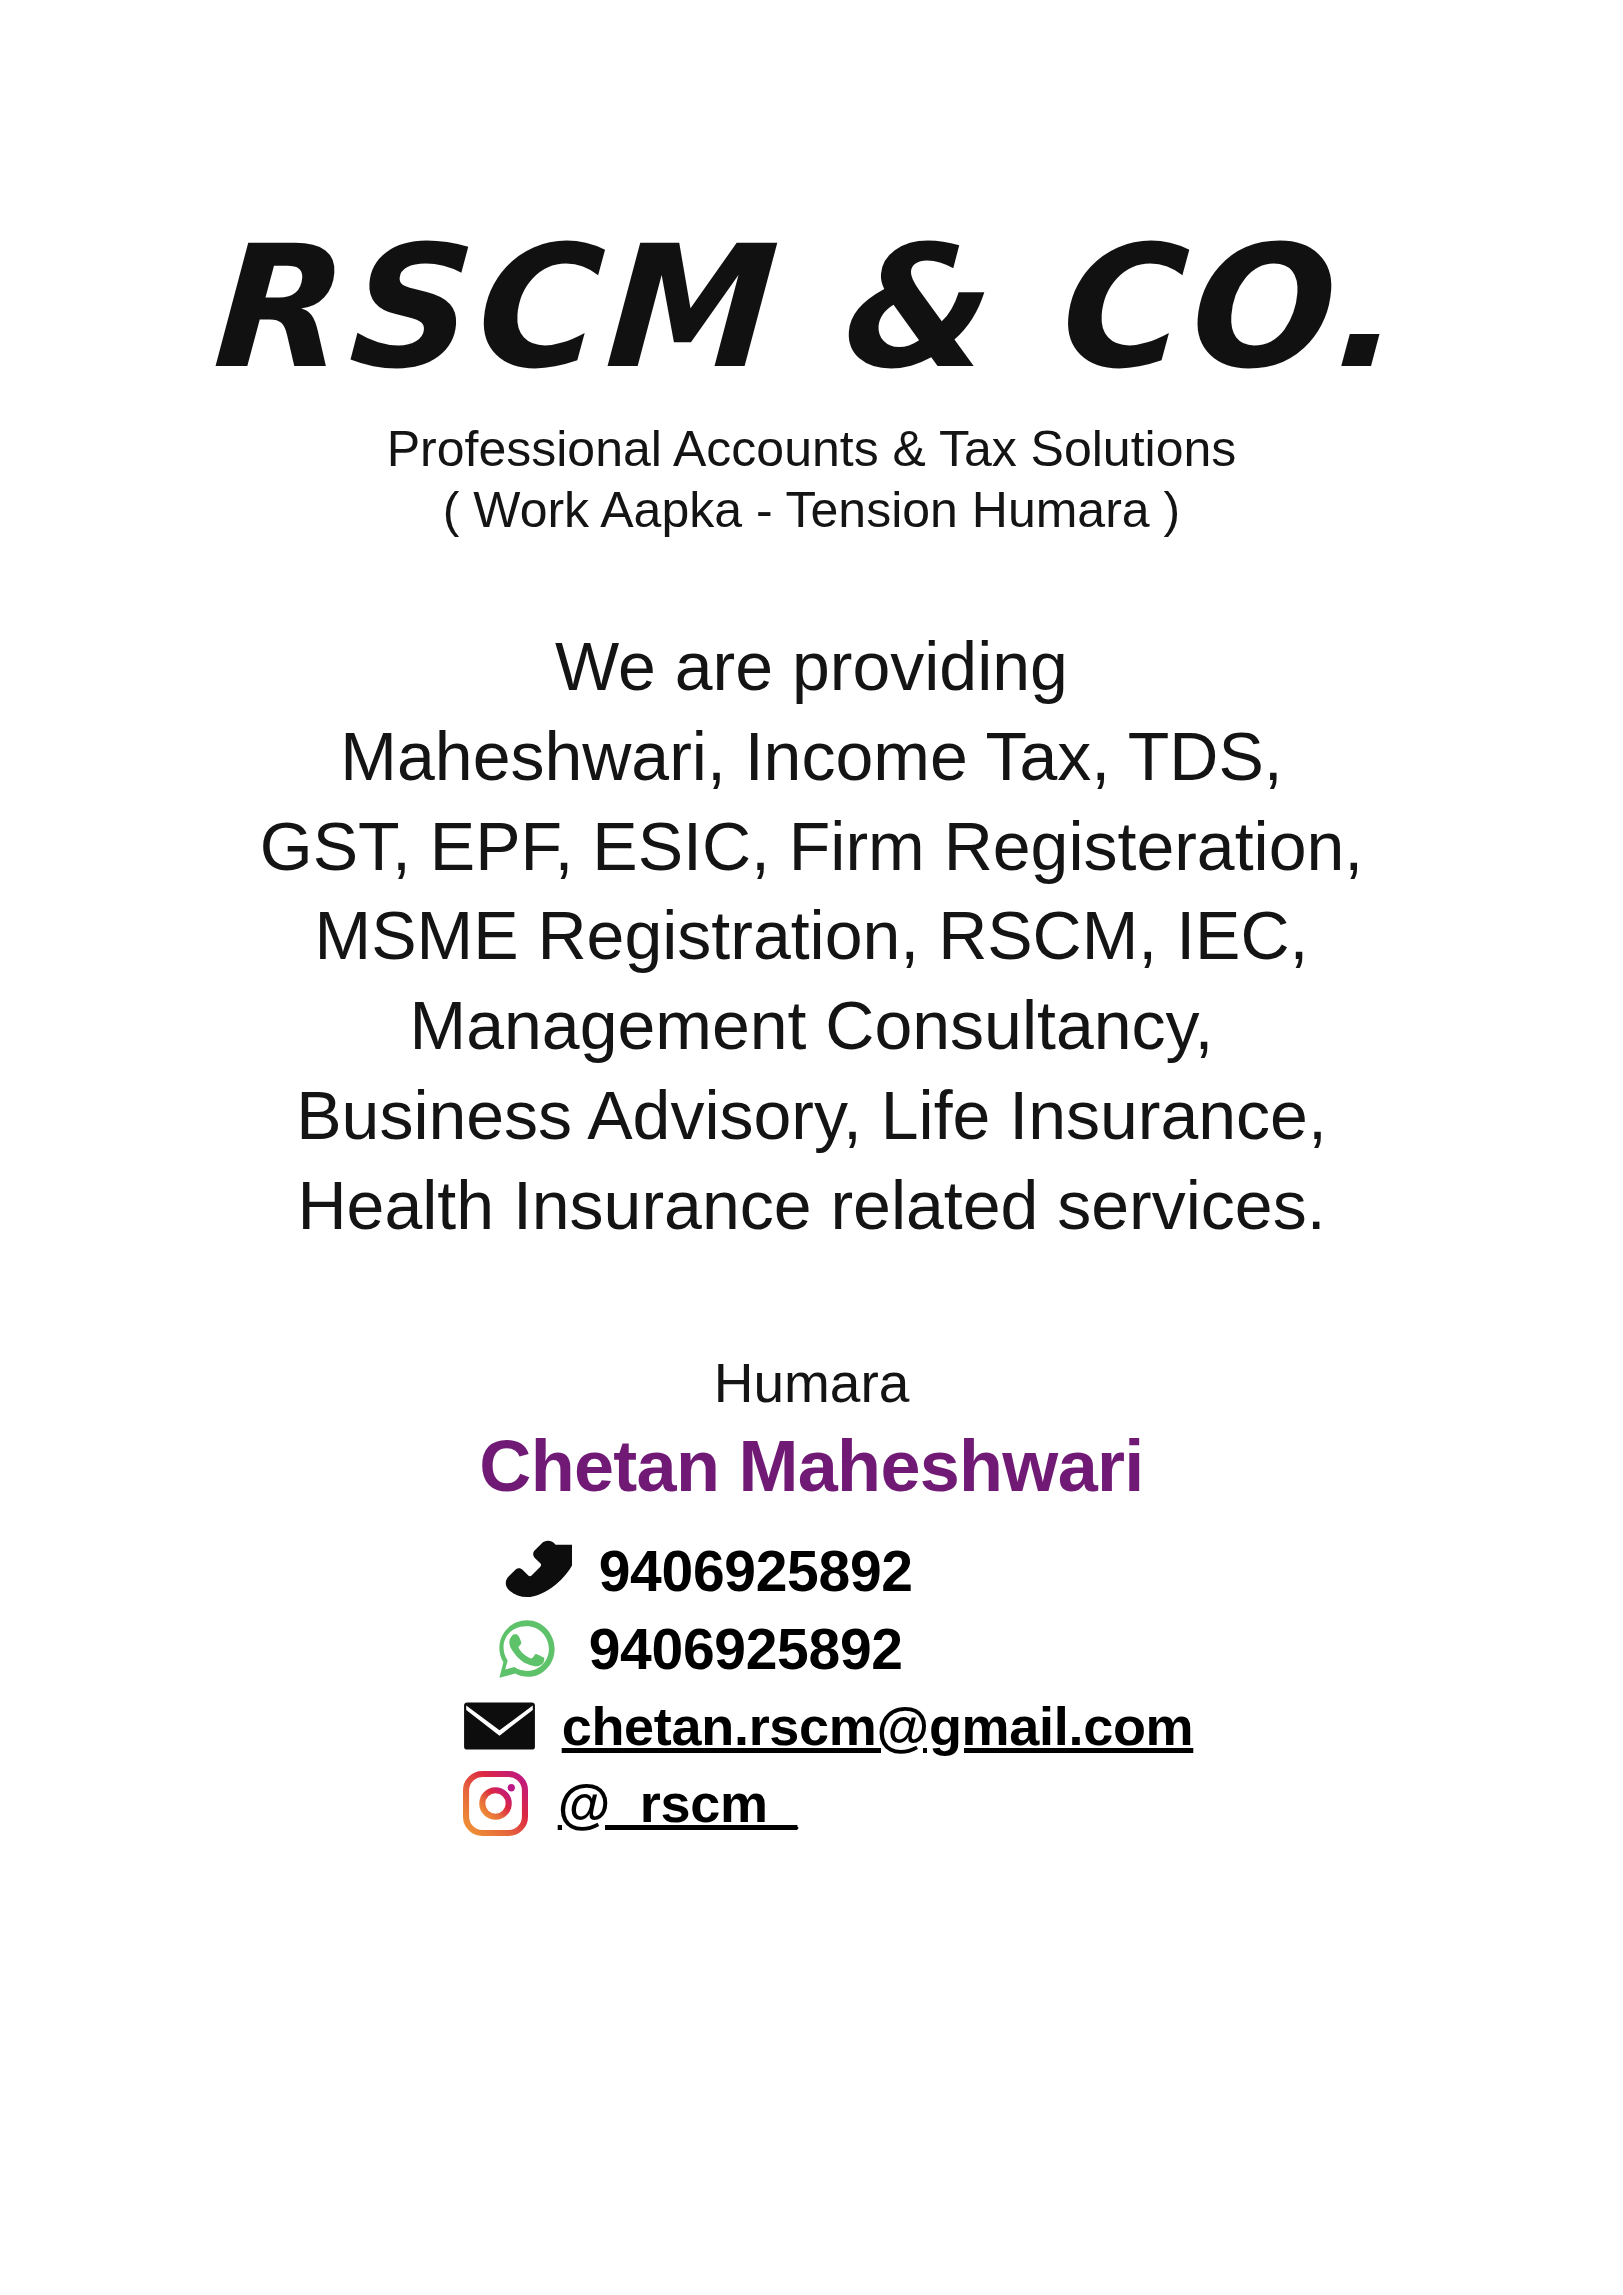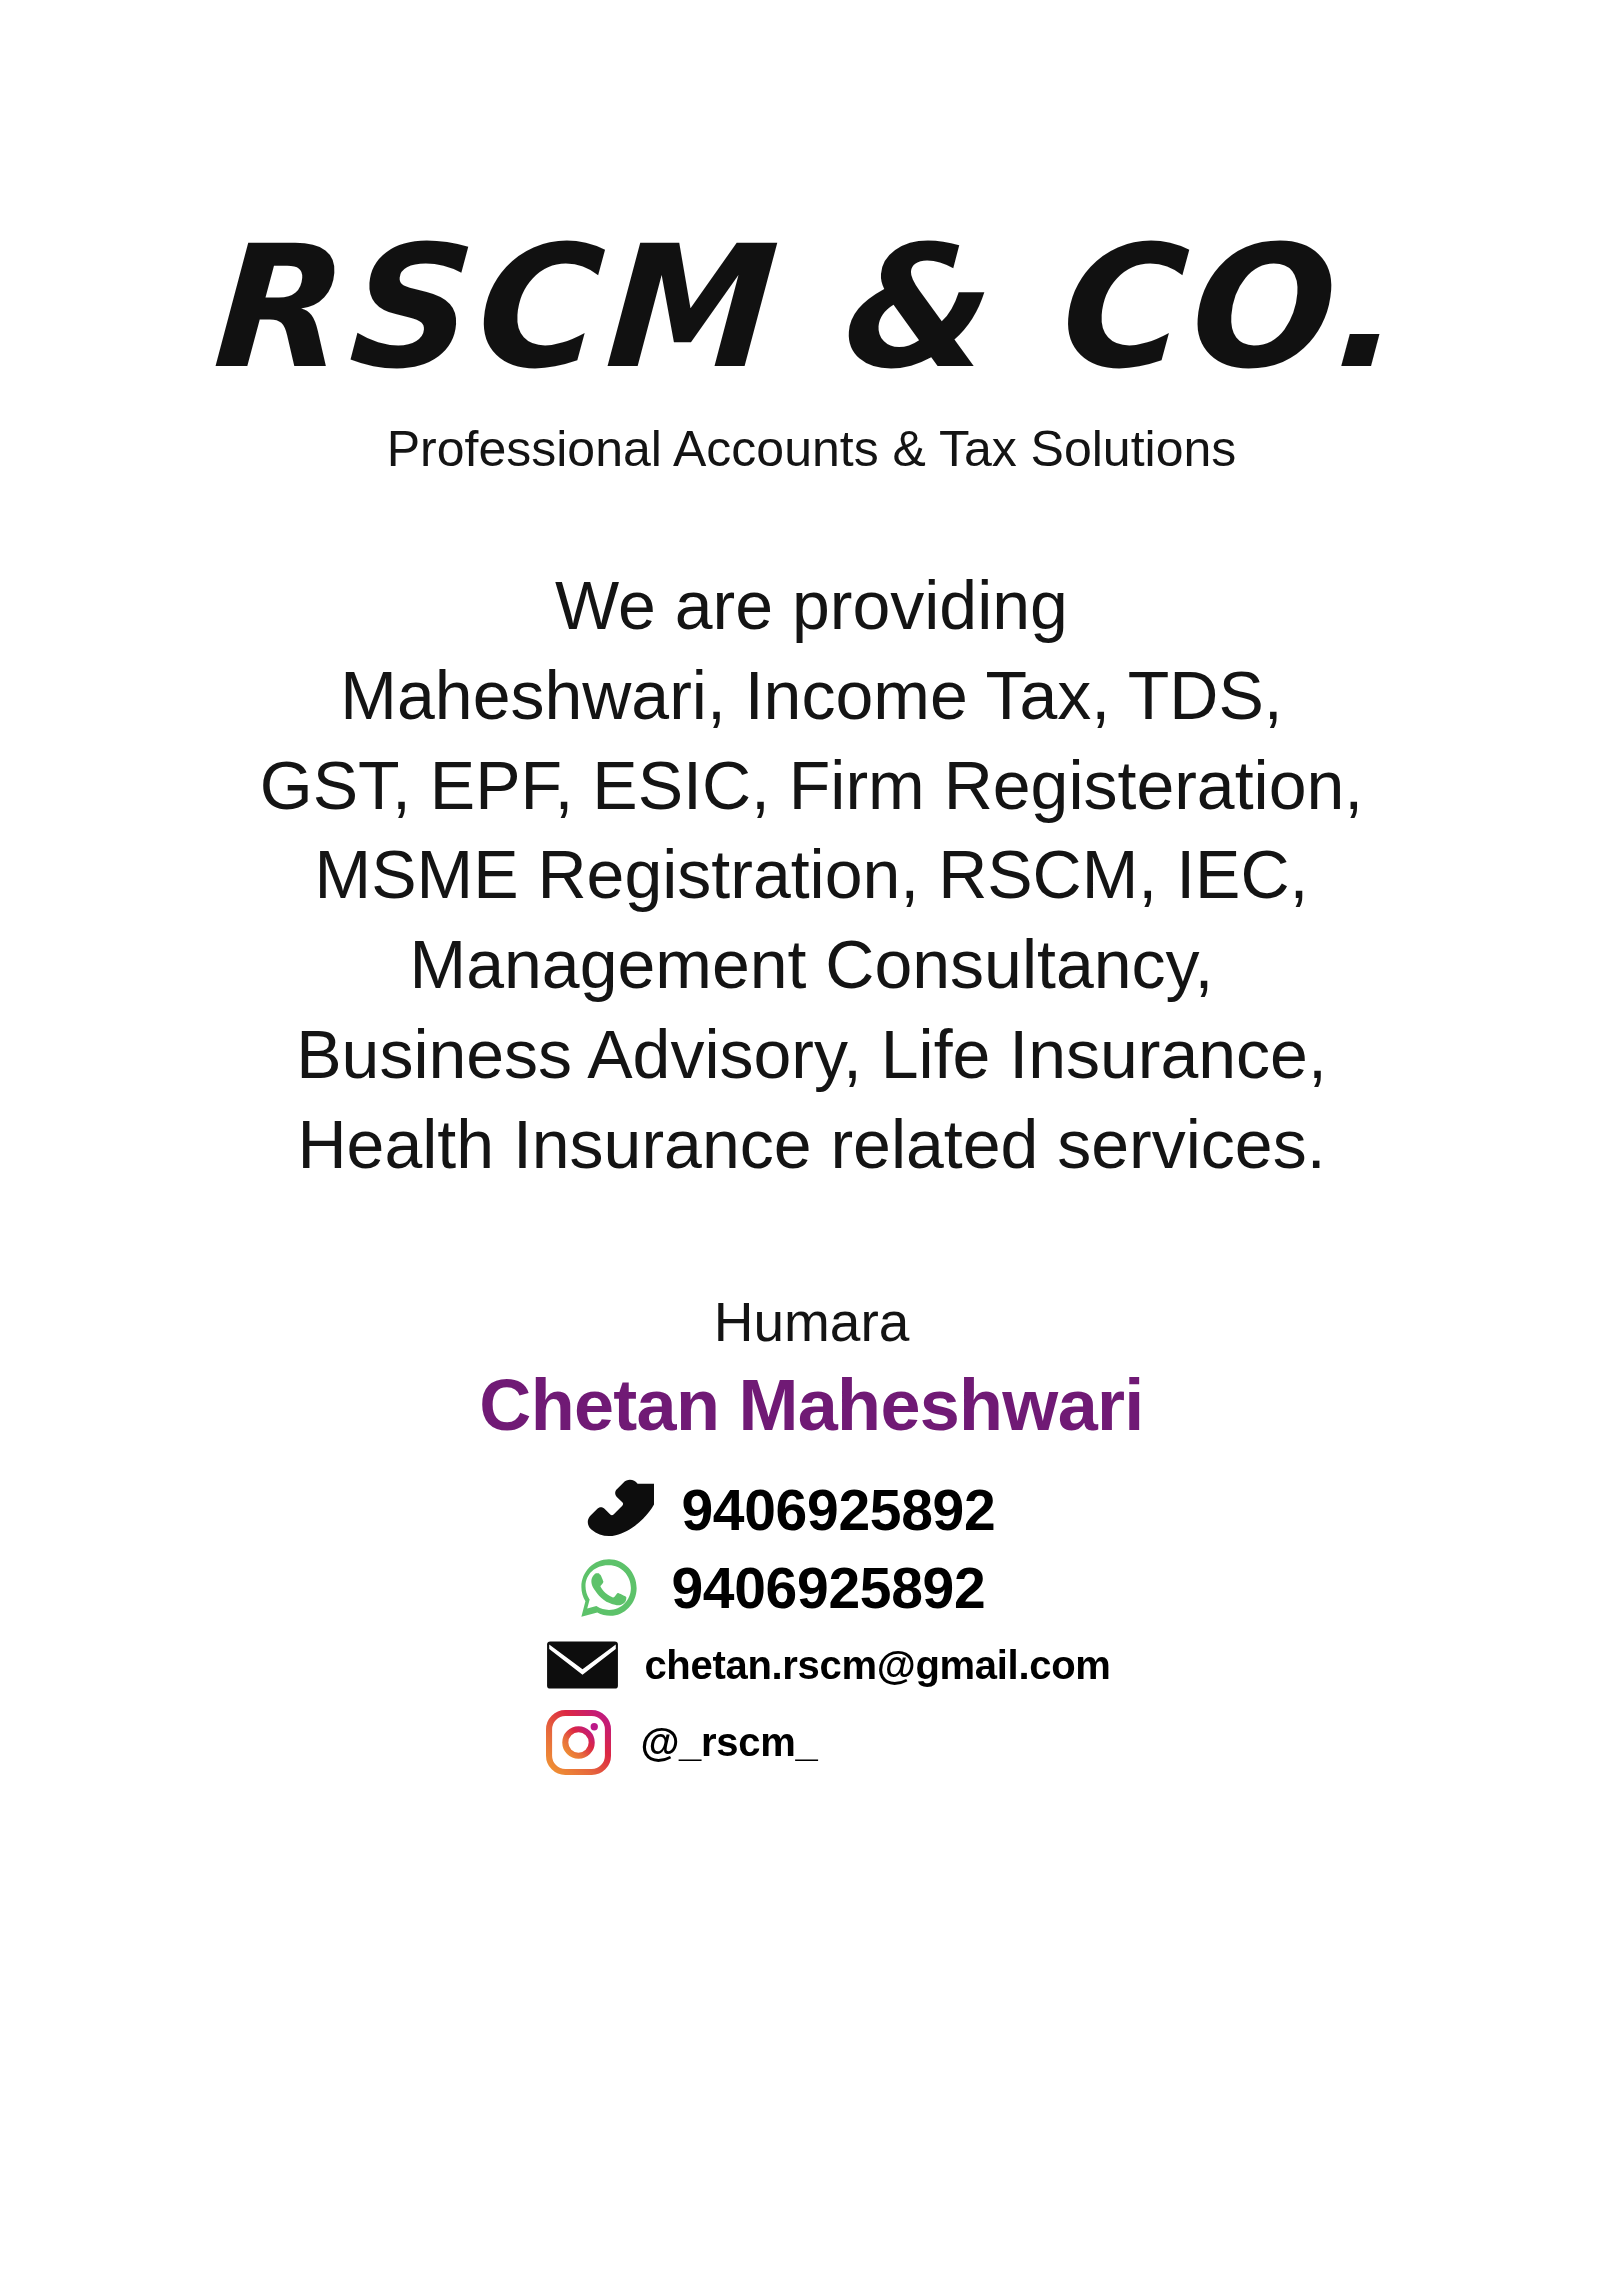--- a/index.html
+++ b/index.html
@@ -107,31 +107,32 @@
     font-weight: bold;
     color: #000000;
     letter-spacing: -0.3px;
     white-space: nowrap;
   }
   .crow.phone { margin-left: 41px; }
   .crow.whatsapp { margin-left: 31px; }
   .crow.email { margin-left: 4px; }
   .crow.insta { margin-left: 0px; }
 
-  .crow.email .txt, .crow.insta .txt { font-size: 40px; }
+  .crow.email .txt, .crow.insta .txt { font-size: 54px; text-decoration: underline; }
 </style>
 </head>
 <body>
 
 <div class="card">
 
   <div class="brand">RSCM &amp; CO.</div>
 
   <div class="tagline">
     <span>Professional Accounts &amp; Tax Solutions</span>
+    <span class="line2">( Work Aapka - Tension Humara )</span>
   </div>
 
   <div class="gap-1"></div>
 
   <div class="services">
     <span class="srv-line">We are providing</span>
     <span class="srv-line">Maheshwari, Income Tax, TDS,</span>
     <span class="srv-line">GST, EPF, ESIC, Firm Registeration,</span>
     <span class="srv-line">MSME Registration, RSCM, IEC,</span>
     <span class="srv-line">Management Consultancy,</span>

